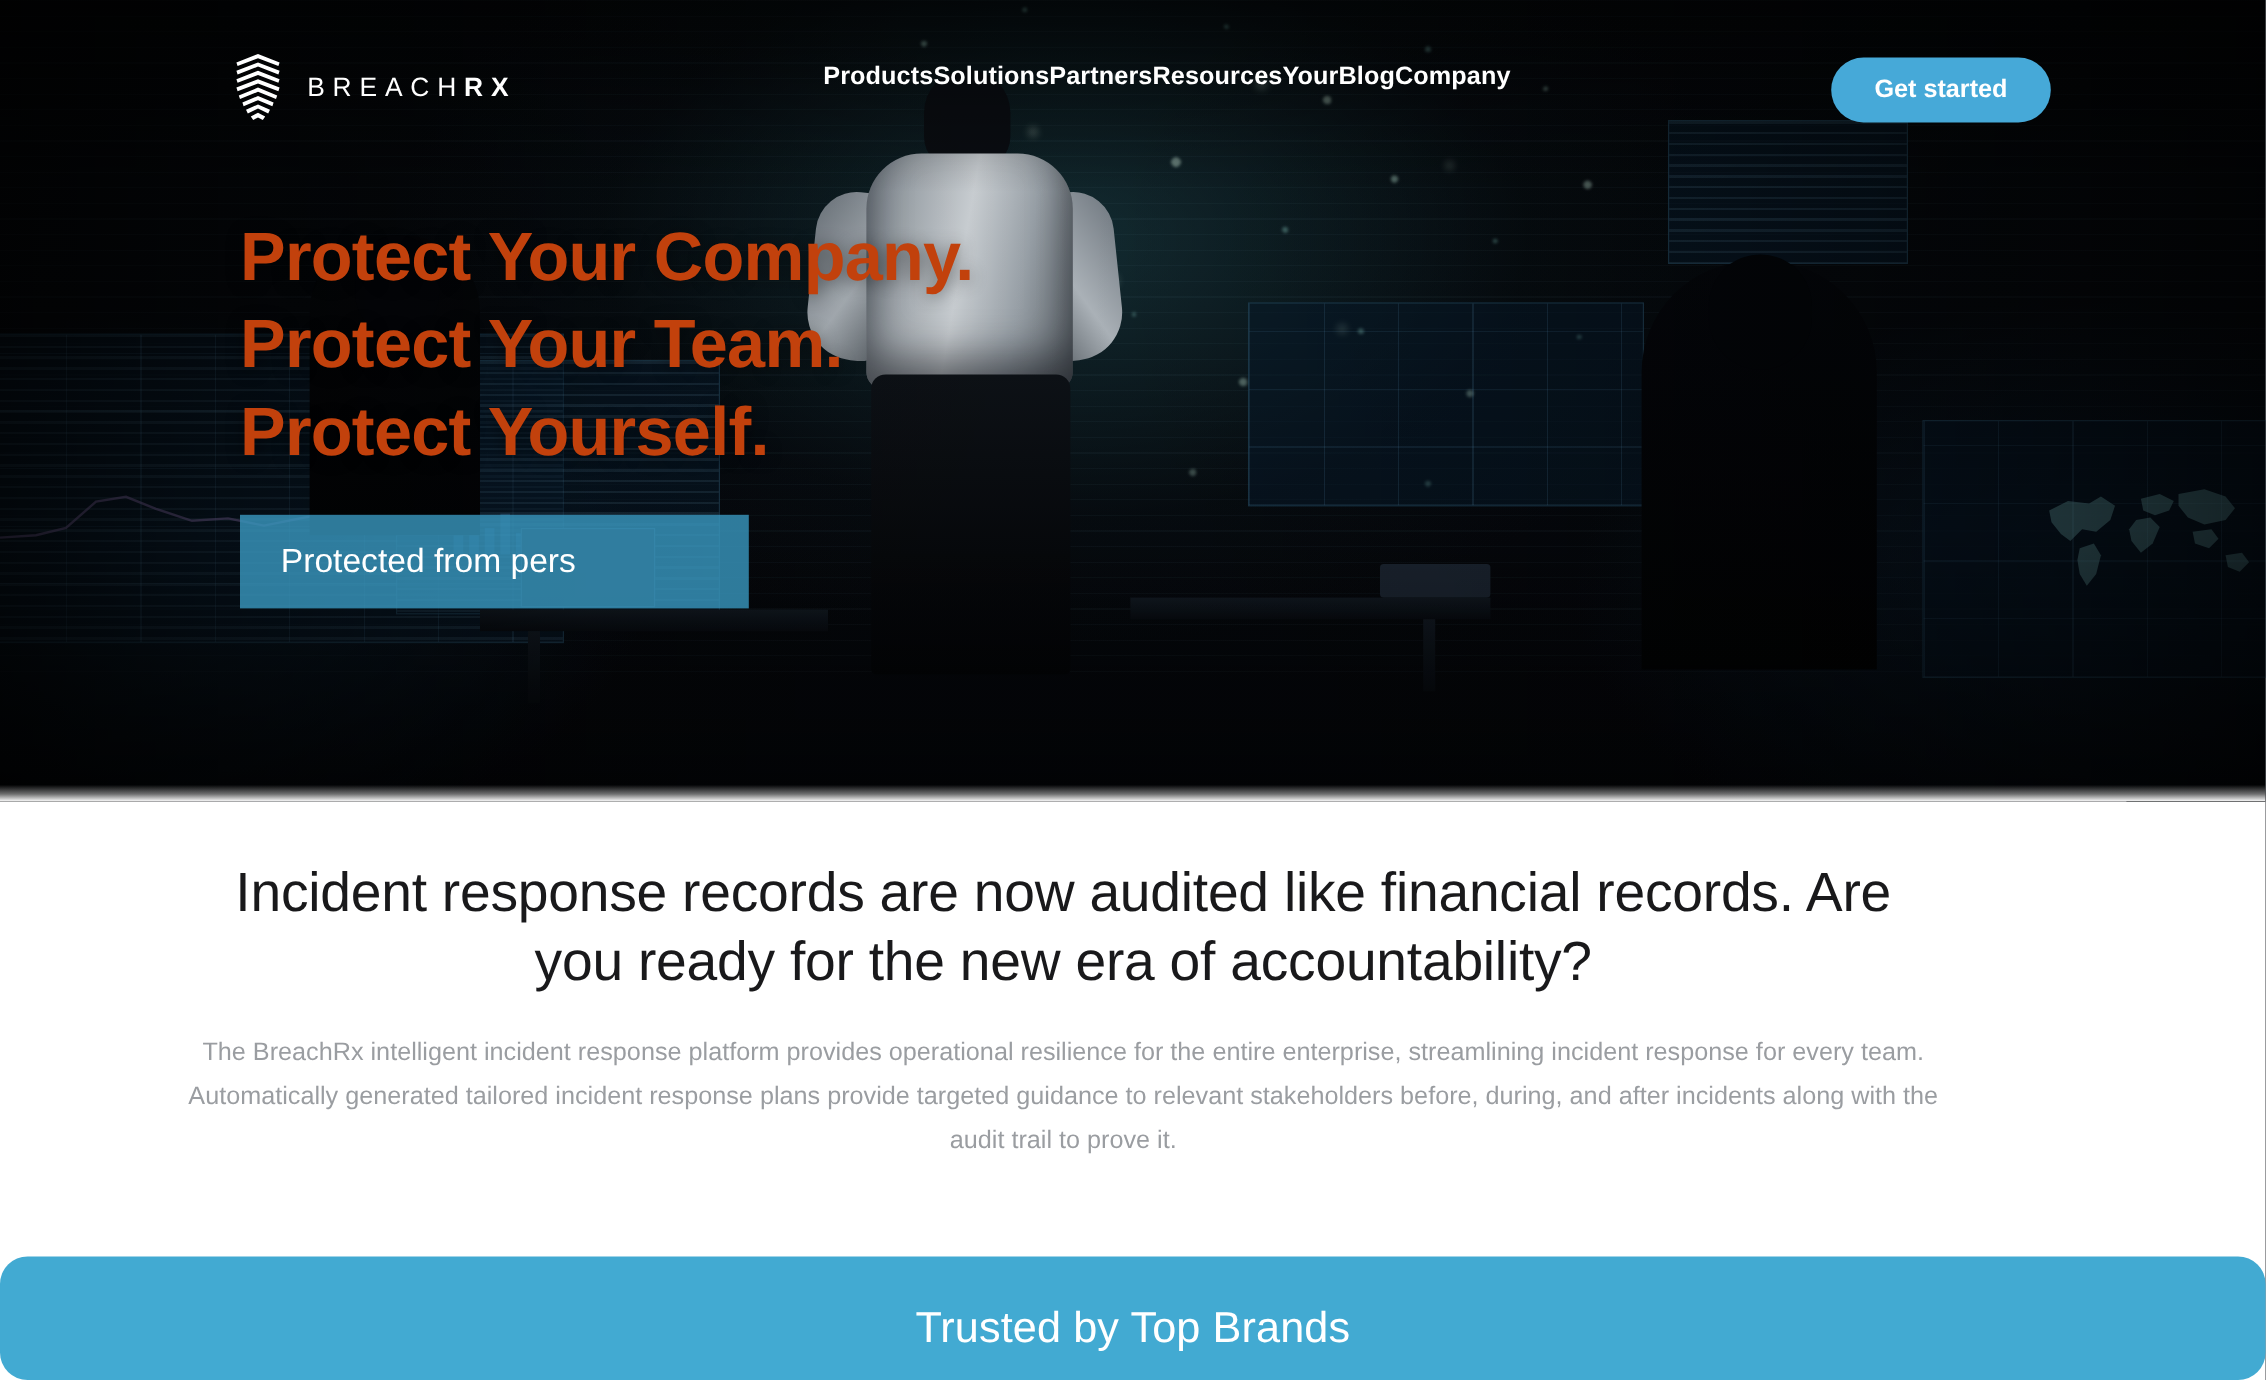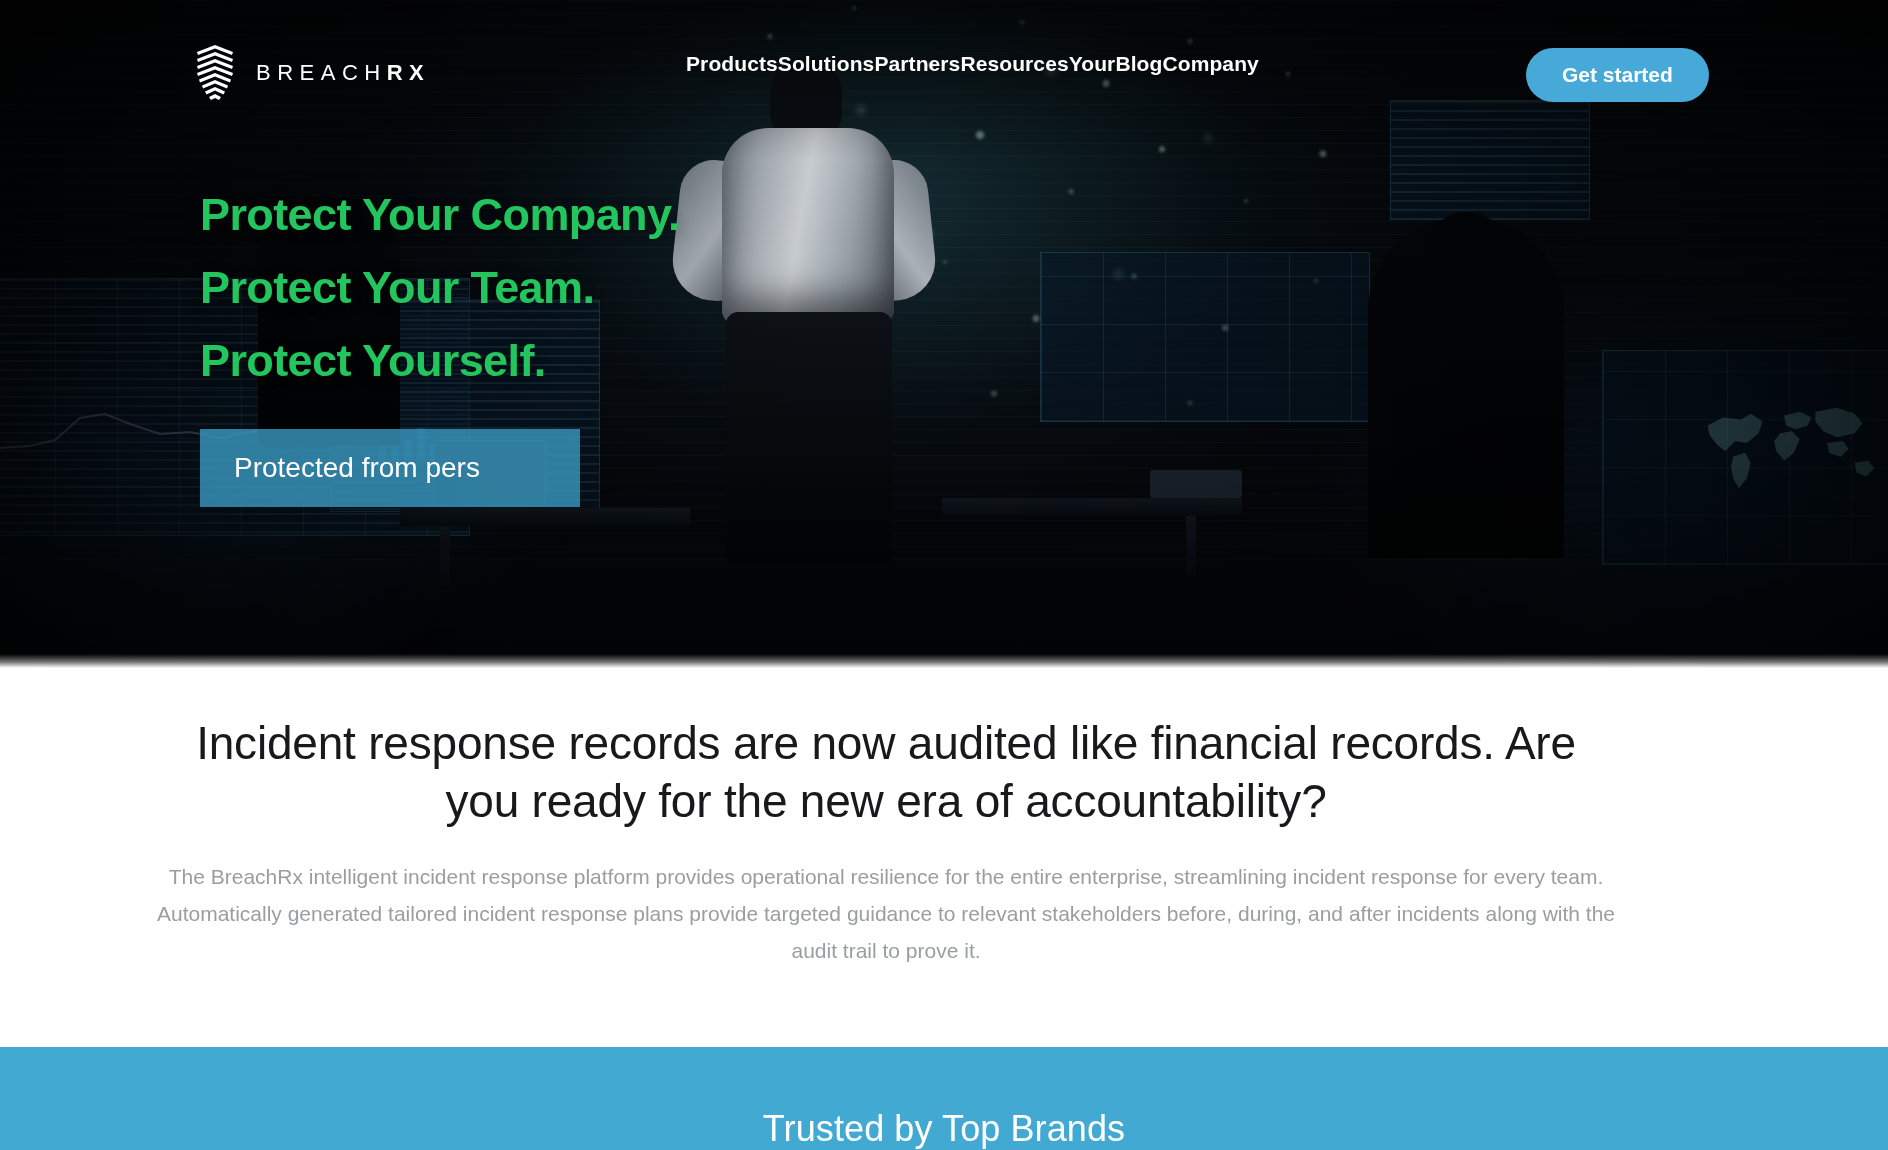--- a/index.html
+++ b/index.html
@@ -208,36 +208,36 @@
     position:absolute; left:1526px; top:48px;
     background:#46a9d8; color:#ffffff;
     font-size:21px; font-weight:700;
     padding:15px 36px; border-radius:40px; border:none;
     cursor:pointer; white-space:nowrap;
   }
 
   
   .hero-copy { position:absolute; left:200px; top:178px; z-index:30; }
   .hero-h1 {
-    color:#22c55e;
-    font-size:45px; line-height:73px; font-weight:700;
+    color:#c2410c;
+    font-size:57px; line-height:73px; font-weight:700;
     letter-spacing:-.6px;
     text-shadow:0 2px 14px rgba(0,0,0,.45);
   }
   .hero-cta {
     display:inline-block;
     margin-top:32px;
     background:rgba(58,152,193,0.80);
     color:#ffffff;
     font-size:28px; font-weight:400;
     padding:24px 34px;
     border:none; cursor:pointer;
     white-space:nowrap;
     overflow:hidden;
-    width:380px;
+    width:424px;
     text-align:left;
     line-height:30px;
   }
   .hero-bottom-shadow {
     position:absolute; left:0; bottom:0; width:1888px; height:14px;
     background:linear-gradient(180deg, rgba(255,255,255,0) 0%, rgba(200,200,200,.55) 55%, rgba(255,255,255,1) 100%);
     z-index:35;
   }
 
   
@@ -257,21 +257,21 @@
     text-align:center;
     color:#9a9da1;
     font-size:21px; line-height:37px;
     font-weight:400;
   }
 
   
   .brands {
     position:absolute; left:0; top:1047px; width:1888px; height:103px;
     background:#42aad2;
-    display:flex; align-items:flex-end; justify-content:center;
+    display:flex; align-items:center; justify-content:center;border-radius:23px;
   }
   .brands-title {
     color:#ffffff; font-size:36px; font-weight:400;
     letter-spacing:.1px; margin-top:14px;
   }
 </style>
 </head>
 <body>
 
 <section class="hero">

